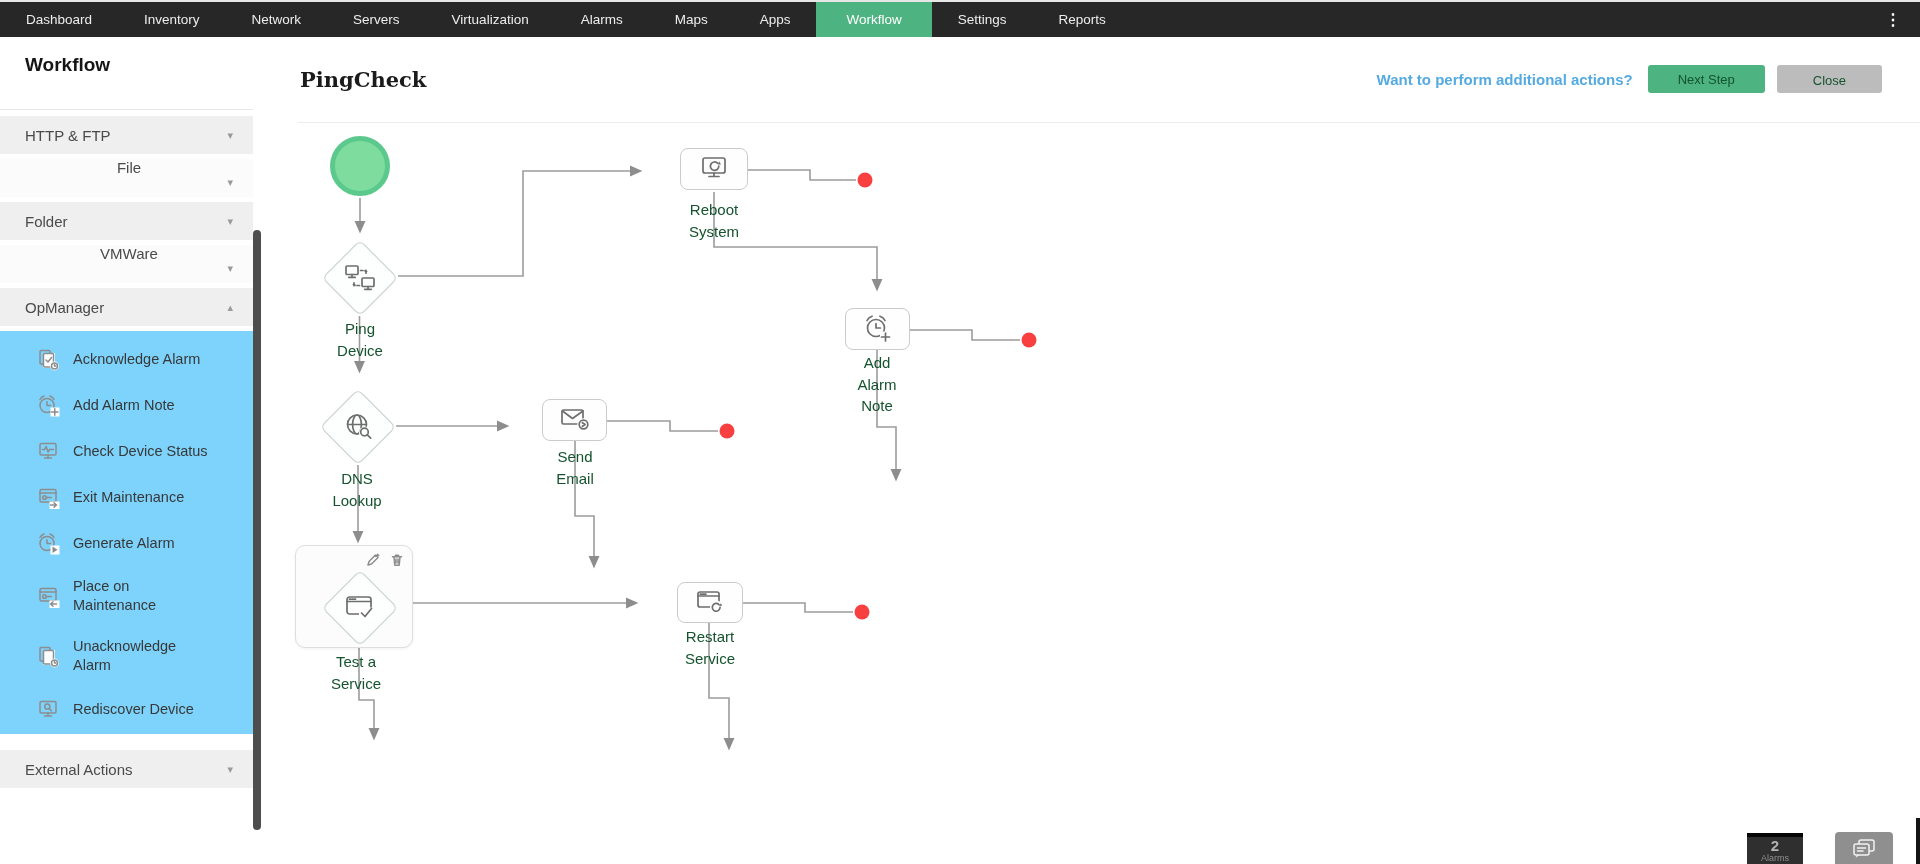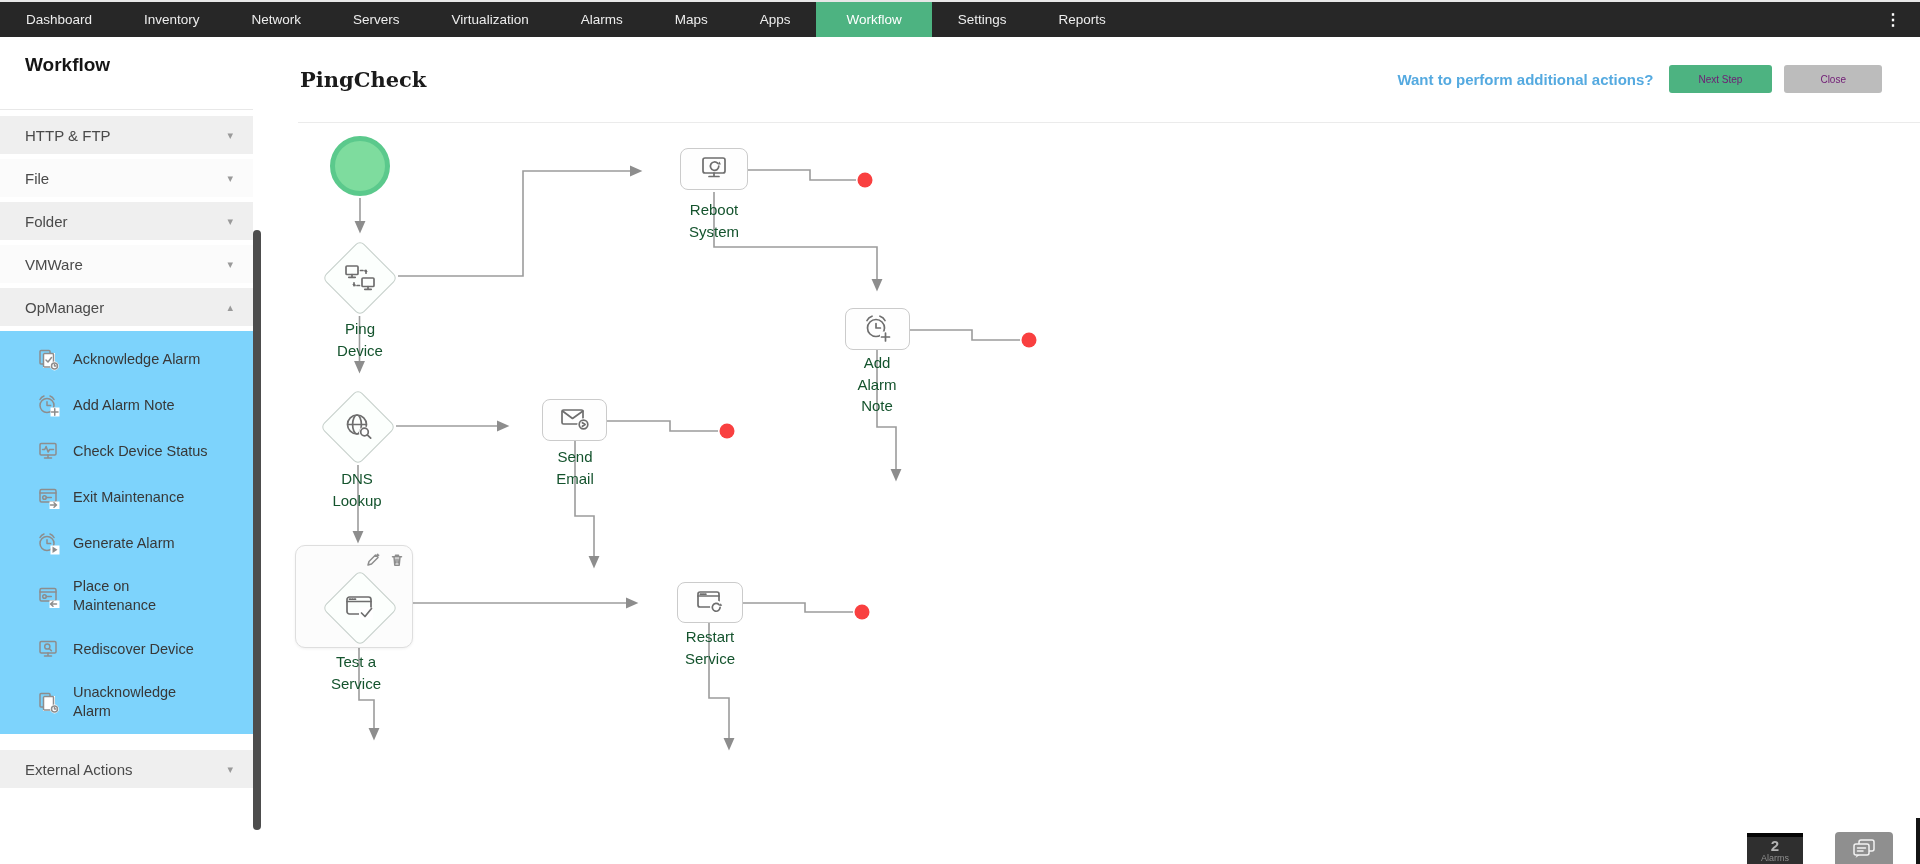--- a/index.html
+++ b/index.html
@@ -15,38 +15,38 @@
               line-height:35px; cursor:pointer; letter-spacing:1px; }
 
   
   .sidebar { position:absolute; top:37px; left:0; width:265px; bottom:0; background:#fff; z-index:5; overflow:hidden; }
   .sb-inner { width:253px; }
   .sb-title { margin:17px 0 0 25px; font-size:19px; font-weight:bold; color:#151515; }
   .sb-divider { height:1px; background:#e8e8e8; margin-top:33px; margin-bottom:6px; }
   .sb-section { height:38px; display:flex; align-items:center; padding:0 20px 0 25px;
                 font-size:15px; color:#4a4a4a; margin-bottom:5px; cursor:pointer; }
   .bg-a { background:#efefef; }
-  .bg-b { background:#fbfbfb; }
+  .bg-b { background:#fbfbfb;flex-direction:column; }
   .caret { margin-left:auto; color:#9a9a9a; font-size:11px; }
   .op-items { padding:5px 4px 2px 0; background:#7dd3fc; }
   .op-item { display:flex; align-items:center; gap:13px; padding:11px 6px 11px 36px;
              font-size:14.5px; color:#383838; line-height:19px; cursor:pointer; }
   .op-item span { width:136px; }
   .sb-section.external { margin-top:16px; margin-bottom:0; }
   .sb-scroll { position:absolute; top:193px; right:4px; width:8px; height:600px;
                background:#4d4d4d; border-radius:4px; z-index:7; }
 
   
   .canvas-edge { position:absolute; left:264px; top:37px; bottom:0; width:1px; background:#e4e4e4; z-index:4; }
   .canvas-header { position:absolute; left:300px; right:38px; top:58px; height:42px;
                    display:flex; align-items:center; z-index:2; }
   .page-title { font-family:"DejaVu Serif", serif; font-size:21px; font-weight:600; color:#1b1b1b; }
   .spacer { flex:1; }
   .hint-link { color:#55aae0; font-size:15px; font-weight:bold; text-decoration:none; cursor:pointer; }
-  .btn { height:28px; border:none; border-radius:3px; color:#701a75; font-size:10px; cursor:pointer; }
+  .btn { height:28px; border:none; border-radius:3px; color:#14532d; font-size:13px; cursor:pointer; }
   .btn-next { background:#4db381; margin-left:15px; padding:0 30px; }
   .btn-close { background:#bcbcbc; margin-left:12px; padding:8px 36px; }
   .header-divider { position:absolute; left:298px; right:0; top:122px; height:1px; background:#ebebeb; z-index:1; }
 
   
   .diagram { position:absolute; inset:0; z-index:1; }
   .wires { position:absolute; left:0; top:0; }
   .node { position:absolute; }
   .start-node { width:60px; height:60px; border-radius:50%; background:#7edc9e; border:5px solid #5bc98c; }
   .nrect { background:#fefefe; border:1.5px solid #cbcbcb; border-radius:8px;
@@ -181,37 +181,37 @@
             <path d="M4 8h16"></path>
           <circle cx="8.5" cy="12.5" r="1.8"></circle>
             <path d="M10.3 12.5h5"></path>
           <rect class="w" x="13.5" y="16.5" width="10" height="7.5"></rect>
           <path d="M20.5 20h-6M17 17.8L14.5 20l2.5 2.2"></path>
         </svg>
         <span>Place on Maintenance</span>
       </div>
       <div class="op-item">
         <svg class="ic" width="24" height="24" viewBox="0 0 24 24">
-          <rect x="4" y="4.5" width="16" height="11.5" rx="1.2"></rect>
-          <path d="M12 16v3M8.5 19h7"></path>
-          <circle cx="11.3" cy="9.5" r="2.6"></circle>
-            <path d="M13.2 11.5l2.2 2.2"></path>
-        </svg>
-        <span>Rediscover Device</span>
-      </div>
-      <div class="op-item">
-        <svg class="ic" width="24" height="24" viewBox="0 0 24 24">
           <rect x="4" y="3.5" width="10" height="13.5" rx="1"></rect>
           <rect class="w" x="7" y="6" width="12" height="15"></rect>
           <rect x="7.5" y="6.5" width="10" height="13.5" rx="1"></rect>
           <circle class="w" cx="18.5" cy="19" r="4.4"></circle>
           <circle cx="18.5" cy="19" r="3"></circle>
             <path d="M18.5 17.6V19h1.4"></path>
         </svg>
         <span>Unacknowledge Alarm</span>
+      </div>
+      <div class="op-item">
+        <svg class="ic" width="24" height="24" viewBox="0 0 24 24">
+          <rect x="4" y="4.5" width="16" height="11.5" rx="1.2"></rect>
+          <path d="M12 16v3M8.5 19h7"></path>
+          <circle cx="11.3" cy="9.5" r="2.6"></circle>
+            <path d="M13.2 11.5l2.2 2.2"></path>
+        </svg>
+        <span>Rediscover Device</span>
       </div>
     </div>
 
     <div class="sb-section bg-a external">
       <span>External Actions</span>
       <span class="caret">▾</span>
     </div>
   </div>
   <div class="sb-scroll"></div>
 </div>

